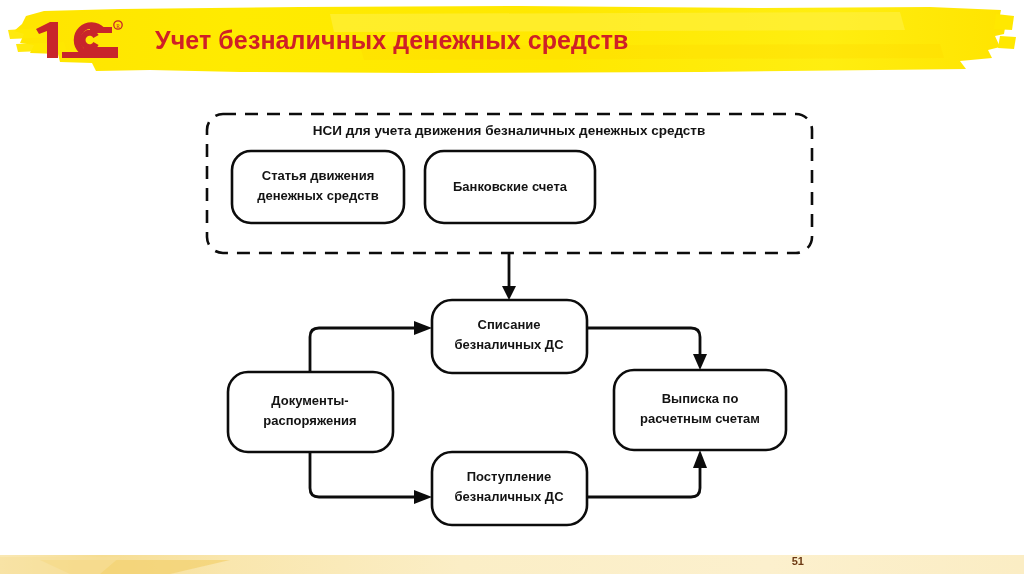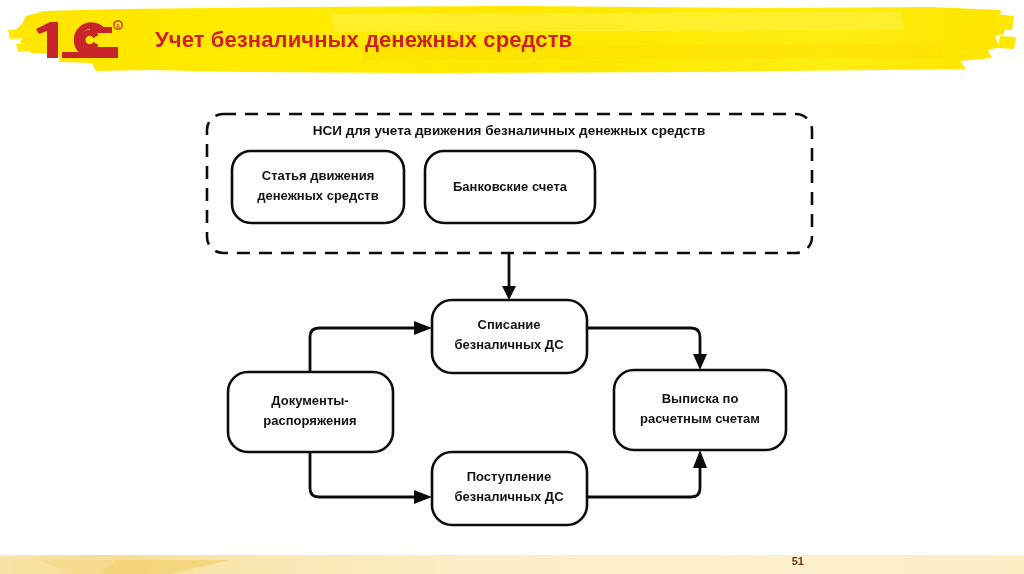--- a/index.html
+++ b/index.html
@@ -46,21 +46,21 @@
     height: 46px;
   }
   .logo svg { display: block; width: 96px; height: 46px; }
 
   .header-title {
     position: absolute;
     left: 155px;
     top: 21px;
     height: 38px;
     line-height: 38px;
-    font-size: 22px;
+    font-size: 25px;
     font-weight: bold;
     color: #cf2027;
     letter-spacing: 0.1px;
     white-space: nowrap;
   }
 
   
   .diagram-wrap {
     position: absolute;
     left: 0;

